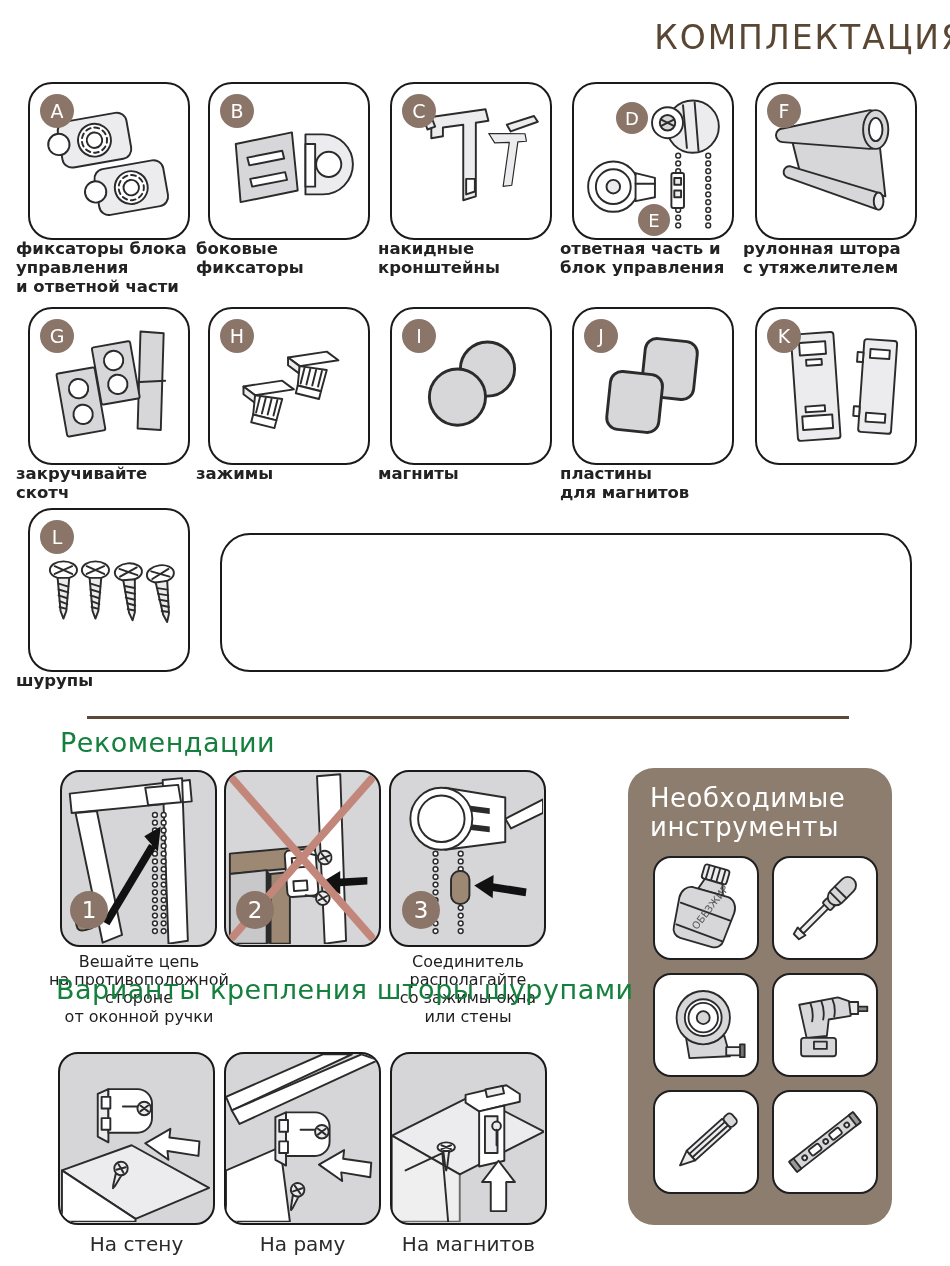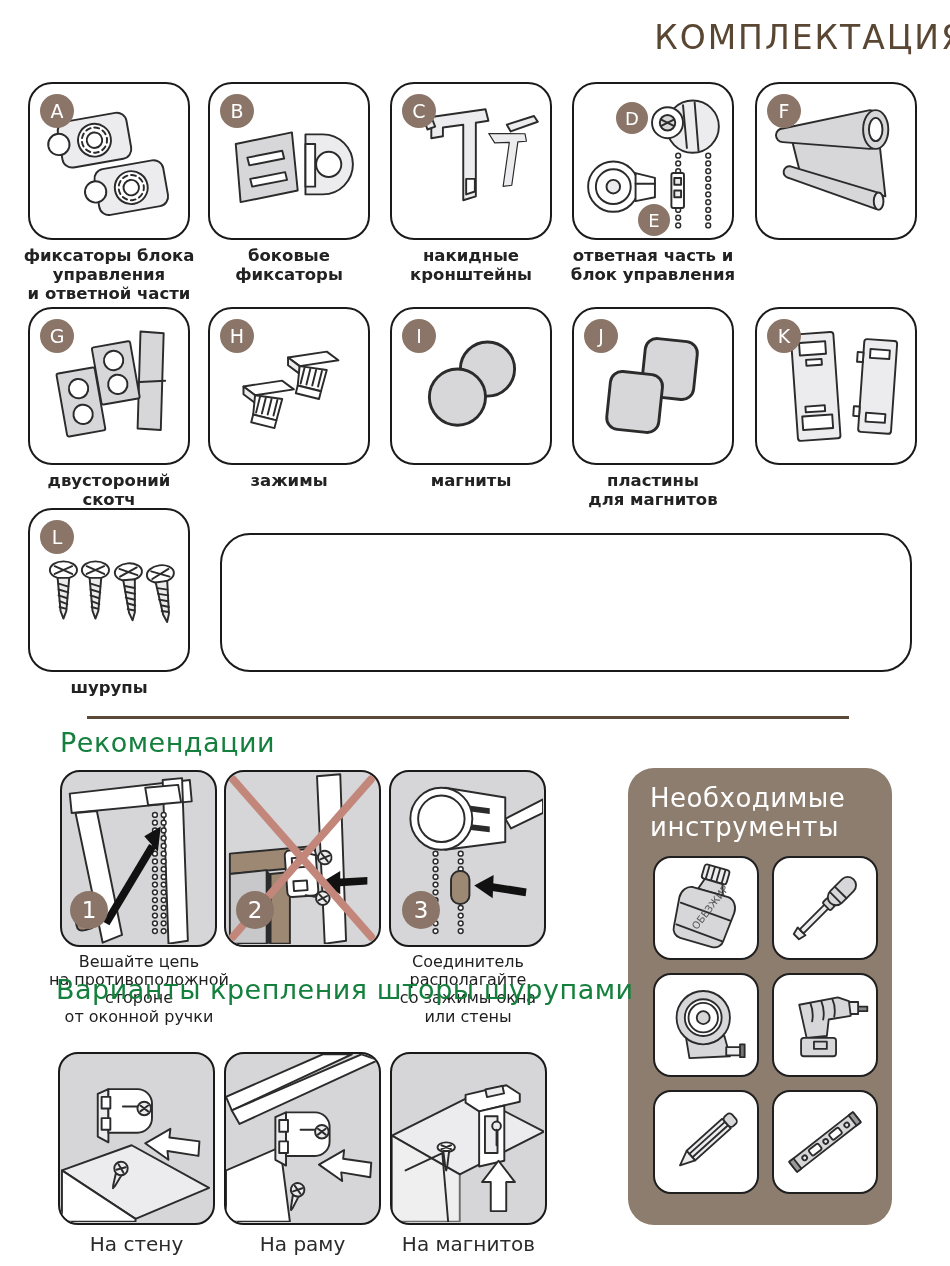--- a/index.html
+++ b/index.html
@@ -9,21 +9,21 @@
          font-size:33px;letter-spacing:2px;color:#5a4733;font-weight:500;}
   
   .part{position:absolute;width:162px;}
   .pbox{position:relative;width:162px;height:158px;border:2.5px solid #1a1a1a;
         border-radius:24px;background:#fff;box-sizing:border-box;overflow:hidden;}
   .pbox.tall{height:164px;}
   .badge{position:absolute;width:34px;height:34px;border-radius:50%;background:#8a7568;
          color:#fff;font-size:19px;display:flex;align-items:center;justify-content:center;}
   .badge.b-tl{left:10px;top:10px;}
   .badge.sm{width:32px;height:32px;font-size:18px;}
-  .pcap{margin-top:7px;text-align:center;font-weight:bold;font-size:16.5px;
+  .pcap{text-align:left;font-weight:bold;font-size:16.5px;
         line-height:1.14;color:#222;white-space:pre-line;width:186px;margin-left:-12px;}
   .note-box{position:absolute;left:220px;top:533px;width:692px;height:139px;
         border:2.5px solid #1a1a1a;border-radius:30px;box-sizing:border-box;background:#fff;}
   .divider{position:absolute;left:87px;top:716px;width:762px;height:3px;background:#5c4a38;}
   .sec-head{position:absolute;font-size:27px;color:#15803d;font-weight:500;letter-spacing:0.5px;}
   
   .cell{position:absolute;width:157px;}
   .gbox{position:relative;width:157px;height:177px;border:2.5px solid #1a1a1a;border-radius:20px;
         background:#d6d6d8;box-sizing:border-box;overflow:hidden;}
   .gbox.mnt{height:173px;}
@@ -153,20 +153,22 @@
       <div class="badge b-tl">F</div>
       <svg width="158" height="153" viewBox="0 0 162 158">
         <path class="f-gr s" d="M36,60 L126,62 L132,116 L44,92 Z"></path>
         <path class="f-gr s" d="M26,46 L116,27 A16,20 0 1 1 116,67 L26,60 A7,7 0 0 1 26,46 Z"></path>
         <ellipse class="f-gr s" cx="122" cy="47" rx="13" ry="20"></ellipse>
         <ellipse class="f-wt s" cx="122" cy="47" rx="7" ry="12"></ellipse>
         <path class="f-gr s" d="M34,85 a6,6 0 0 0 -2,12 L122,129 a8,11 0 0 0 5,-16 Z"></path>
         <ellipse class="f-lg s" cx="125" cy="121" rx="5" ry="9"></ellipse>
       </svg>
     </div>
+    <div class="pcap">рулонная штора
+с утяжелителем</div>
   </div>
 
   <div class="part" style="left:28px;top:307px">
     <div class="pbox">
       <div class="badge b-tl">G</div>
       <svg width="158" height="153" viewBox="0 0 162 158">
         <g transform="translate(122,74) rotate(4)">
           <path class="f-gr s" d="M-12,-50 h24 l4,100 h-24 z"></path>
           <path class="s nofill" d="M-9,2 l26,-3"></path>
         </g>
@@ -175,21 +177,21 @@
           <circle class="f-wt s" cx="0" cy="-13" r="10"></circle>
           <circle class="f-wt s" cx="0" cy="12" r="10"></circle>
         </g>
         <g transform="translate(52,96) rotate(-10)">
           <rect class="f-gr s" x="-20" y="-33" width="40" height="66" rx="2"></rect>
           <circle class="f-wt s" cx="0" cy="-14" r="10"></circle>
           <circle class="f-wt s" cx="0" cy="13" r="10"></circle>
         </g>
       </svg>
     </div>
-    <div class="pcap">двустороний
+    <div class="pcap">закручивайте
 скотч</div>
   </div>
 
   <div class="part" style="left:208px;top:307px">
     <div class="pbox">
       <div class="badge b-tl">H</div>
       <svg width="158" height="153" viewBox="0 0 162 158">
         <g transform="translate(60,94)">
           <path class="f-wt s" d="M-26,-14 L14,-20 L26,-11 L-14,-5 Z"></path>
           <path class="f-lg s" d="M-26,-14 L-14,-5 L-14,3 L-26,-6 Z"></path>

